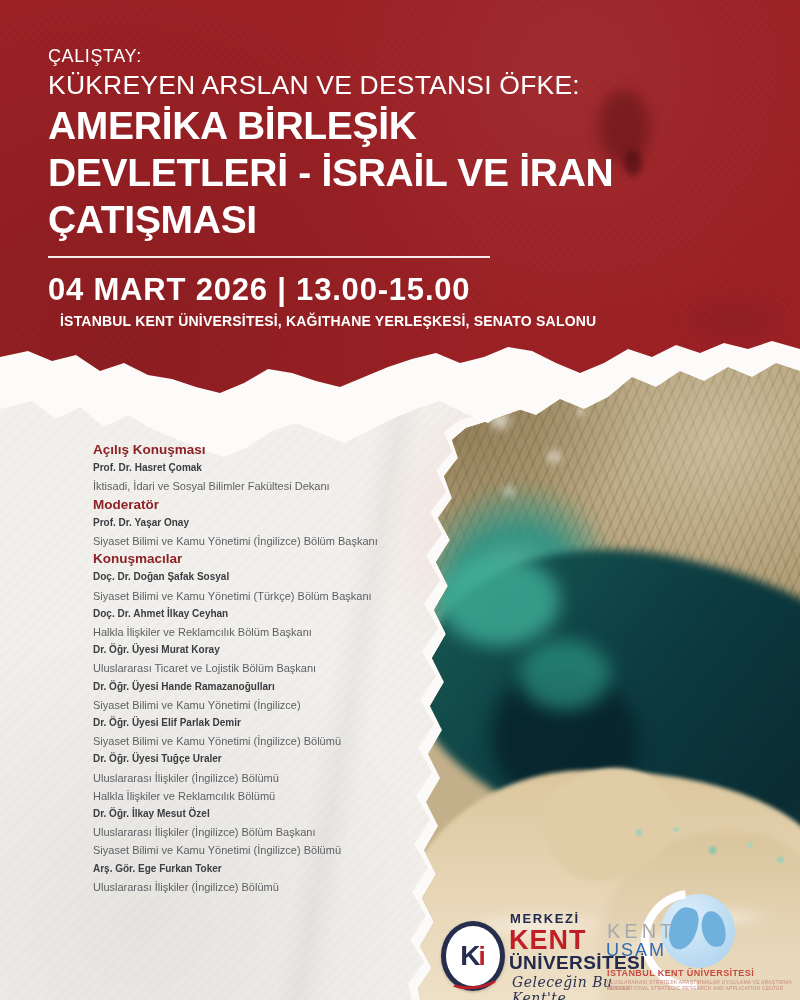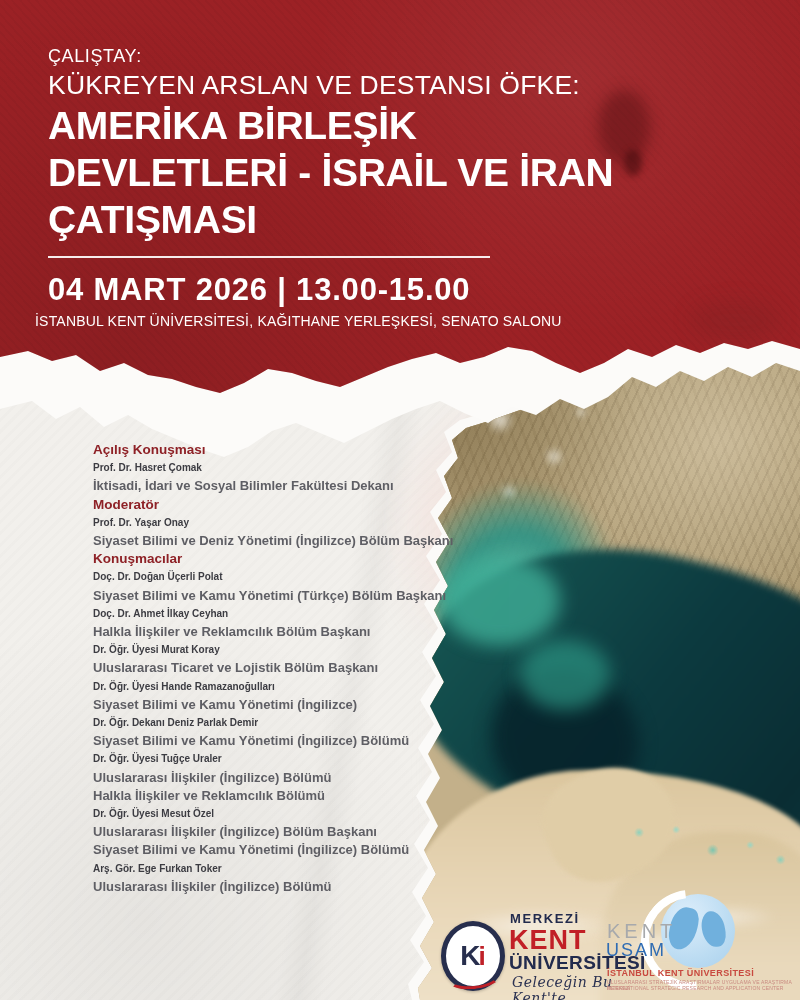--- a/index.html
+++ b/index.html
@@ -83,28 +83,28 @@
     clip-path:polygon(0 0,800px 0,800px 349px,772px 341px,748px 349px,724px 343px,700px 353px,676px 345px,652px 357px,628px 349px,604px 363px,580px 373px,556px 363px,532px 351px,508px 347px,484px 357px,460px 363px,436px 353px,412px 359px,388px 367px,364px 377px,340px 387px,316px 381px,292px 373px,268px 369px,244px 383px,220px 393px,196px 387px,172px 379px,148px 375px,124px 363px,100px 371px,76px 355px,52px 361px,28px 351px,0 357px);}
   .stain1{left:598px;top:90px;width:52px;height:74px;border-radius:50%;background:rgba(70,10,12,.4);filter:blur(7px);}
   .stain2{left:624px;top:150px;width:18px;height:26px;border-radius:50%;background:rgba(55,8,10,.5);filter:blur(3px);}
   .stain3{left:690px;top:300px;width:90px;height:40px;border-radius:50%;background:rgba(120,30,30,.25);filter:blur(9px);}
 
   .kicker{left:48px;top:46px;font-size:18px;letter-spacing:.6px;font-weight:400;}
   .subtitle{left:48px;top:70px;font-size:26.5px;letter-spacing:.2px;font-weight:400;}
   .title{left:48px;top:102px;font-size:39px;font-weight:700;line-height:47px;letter-spacing:-.3px;}
   .divider{left:48px;top:256px;width:442px;height:2px;background:rgba(255,255,255,.92);}
   .datetime{left:48px;top:272px;font-size:31px;font-weight:700;letter-spacing:.8px;}
-  .venue{left:35px;top:313px;font-size:14px;font-weight:400;letter-spacing:.2px;}
+  .venue{left:60px;top:313px;font-size:14px;font-weight:700;letter-spacing:.2px;}
 
   
   .program{left:48px;top:441px;width:430px;margin-left:45px;}
   .program p{margin:0;line-height:18.2px;}
   .ph{color:#8e2126;font-weight:700;font-size:13.5px;}
   .pn{color:#3c3c42;font-weight:700;font-size:10px;}
-  .pr{color:#5e5e64;font-weight:700;font-size:13px;}
+  .pr{color:#5e5e64;font-weight:400;font-size:11px;}
 
   
   .uni-logo{left:438px;top:903px;width:190px;height:92px;}
   .emblem{position:absolute;left:3px;top:18px;width:54px;height:60px;border-radius:50%;
     background:#fff;border:5px solid #272e4d;display:flex;align-items:center;justify-content:center;
     box-shadow:0 1px 3px rgba(0,0,0,.25);}
   .emblem .k{font-size:28px;font-weight:700;color:#272e4d;letter-spacing:-2px;}
   .emblem .i{font-size:26px;font-weight:700;color:#bf2027;}
   .emblem::after{content:'';position:absolute;left:2px;bottom:-3px;width:46px;height:16px;
     border:3px solid transparent;border-bottom-color:#bf2027;border-radius:50%;transform:rotate(-6deg);}
@@ -171,36 +171,36 @@
     <div class="abs datetime">04 MART 2026 | 13.00-15.00</div>
     <div class="abs venue">İSTANBUL KENT ÜNİVERSİTESİ, KAĞITHANE YERLEŞKESİ, SENATO SALONU</div>
   </div>
 
   <div class="abs program">
     <p class="ph">Açılış Konuşması</p>
     <p class="pn">Prof. Dr. Hasret Çomak</p>
     <p class="pr">İktisadi, İdari ve Sosyal Bilimler Fakültesi Dekanı</p>
     <p class="ph">Moderatör</p>
     <p class="pn">Prof. Dr. Yaşar Onay</p>
-    <p class="pr">Siyaset Bilimi ve Deniz Yönetimi (İngilizce) Bölüm Başkanı</p>
+    <p class="pr">Siyaset Bilimi ve Kamu Yönetimi (İngilizce) Bölüm Başkanı</p>
     <p class="ph">Konuşmacılar</p>
-    <p class="pn">Doç. Dr. Doğan Üçerli Polat</p>
+    <p class="pn">Doç. Dr. Doğan Şafak Sosyal</p>
     <p class="pr">Siyaset Bilimi ve Kamu Yönetimi (Türkçe) Bölüm Başkanı</p>
     <p class="pn">Doç. Dr. Ahmet İlkay Ceyhan</p>
     <p class="pr">Halkla İlişkiler ve Reklamcılık Bölüm Başkanı</p>
     <p class="pn">Dr. Öğr. Üyesi Murat Koray</p>
     <p class="pr">Uluslararası Ticaret ve Lojistik Bölüm Başkanı</p>
     <p class="pn">Dr. Öğr. Üyesi Hande Ramazanoğulları</p>
     <p class="pr">Siyaset Bilimi ve Kamu Yönetimi (İngilizce)</p>
-    <p class="pn">Dr. Öğr. Dekanı Deniz Parlak Demir</p>
+    <p class="pn">Dr. Öğr. Üyesi Elif Parlak Demir</p>
     <p class="pr">Siyaset Bilimi ve Kamu Yönetimi (İngilizce) Bölümü</p>
     <p class="pn">Dr. Öğr. Üyesi Tuğçe Uraler</p>
     <p class="pr">Uluslararası İlişkiler (İngilizce) Bölümü</p>
     <p class="pr">Halkla İlişkiler ve Reklamcılık Bölümü</p>
-    <p class="pn">Dr. Öğr. Üyesi Mesut Özel</p>
+    <p class="pn">Dr. Öğr. İlkay Mesut Özel</p>
     <p class="pr">Uluslararası İlişkiler (İngilizce) Bölüm Başkanı</p>
     <p class="pr">Siyaset Bilimi ve Kamu Yönetimi (İngilizce) Bölümü</p>
     <p class="pn">Arş. Gör. Ege Furkan Toker</p>
     <p class="pr">Uluslararası İlişkiler (İngilizce) Bölümü</p>
   </div>
 
   <div class="abs uni-logo">
     <div class="emblem">
       <span class="k">K</span>
         <span class="i">i</span>

